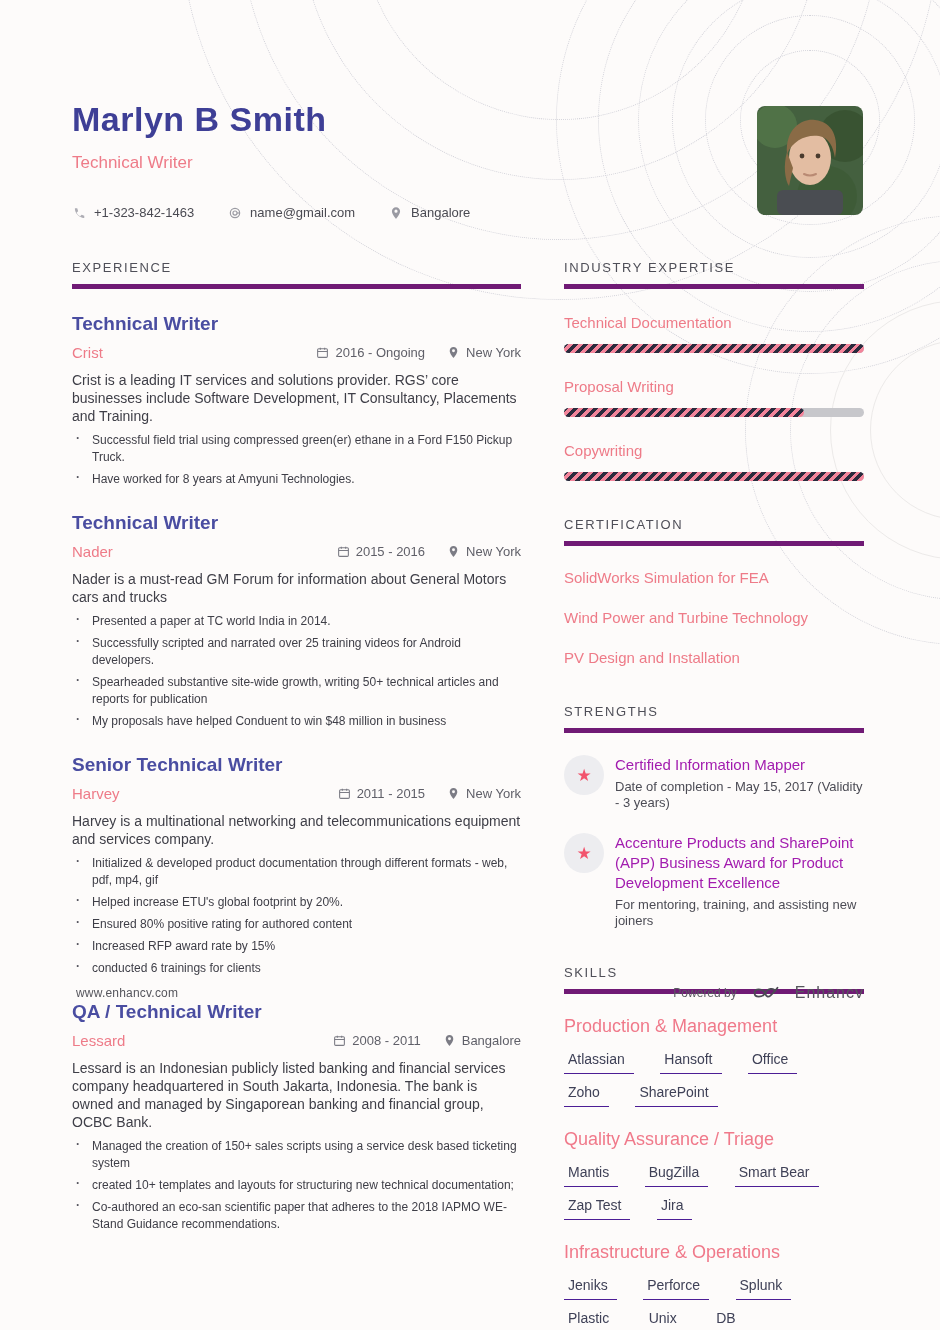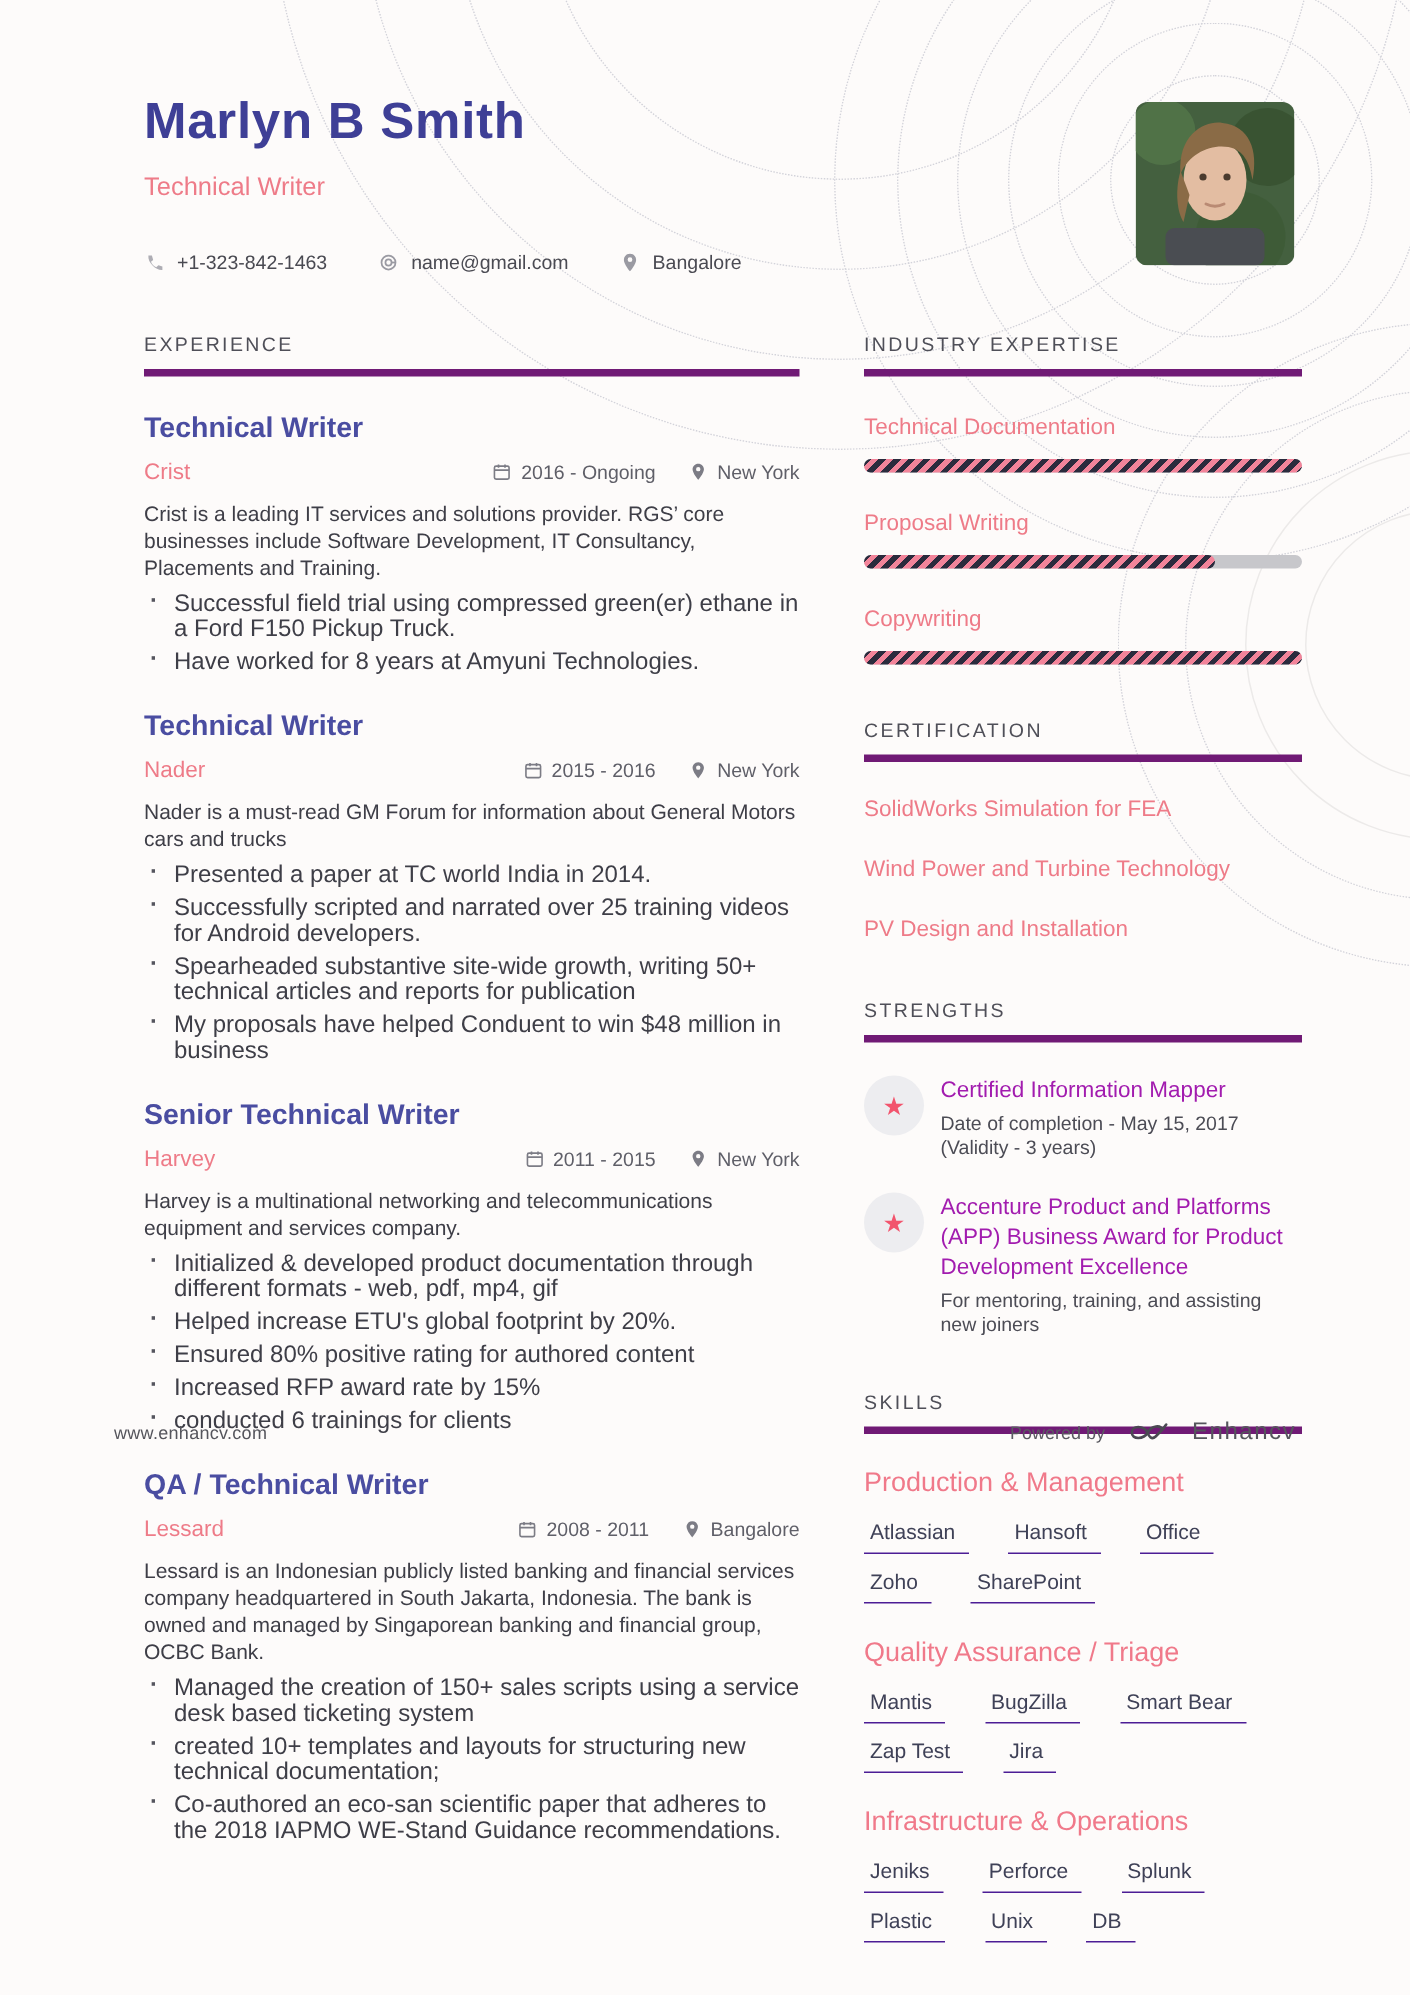--- a/index.html
+++ b/index.html
@@ -9,21 +9,21 @@
     background:#fdfbfa;
     position:relative;
     overflow:hidden;
     color:#3e3e47;
   }
   
   .bg { position:absolute; inset:0; z-index:0; pointer-events:none; }
   .circ { position:absolute; border-radius:50%; border:1px dotted #d3d3da; }
   .circ.solid { border:1px solid #eceae9; }
   
-  .page { position:relative; z-index:1; width:940px; height:1010px; padding:62px 72px 0 96px; }
+  .page { position:relative; z-index:1; width:940px; height:1010px; padding:62px 72px 0 72px;margin-top:38px; }
 
   
   .header { position:relative; min-height:130px; }
   .name { font-size:34px; font-weight:bold; color:#3e3f96; letter-spacing:.5px; }
   .headline { font-size:17px; color:#ee7b88; margin-top:14px; }
   .contact-row { display:flex; gap:34px; margin-top:32px; font-size:13px; color:#4a4a52; align-items:center; }
   .contact-item { display:flex; align-items:center; gap:8px; }
   .cicon { width:14px; height:14px; flex:0 0 auto; color:#9a9aa2; }
   .photo { position:absolute; top:6px; right:5px; width:106px; height:109px; border-radius:8px; overflow:hidden; }
 
@@ -37,21 +37,21 @@
   
   .job { margin-top:24px; }
   .job-title { font-size:19px; font-weight:600; color:#4a4da1; }
   .job-meta { display:flex; align-items:center; margin-top:9px; }
   .company { font-size:15px; color:#ee7b88; flex:1 1 auto; }
   .meta { display:flex; align-items:center; gap:6px; font-size:13px; color:#5f5f68; }
   .meta + .meta { margin-left:22px; }
   .micon { width:13px; height:13px; color:#7c7c85; }
   .job-desc { font-size:14px; line-height:18px; margin-top:10px; color:#3e3e47; }
   .bullets { list-style:none; margin-top:7px; }
-  .bullets li { position:relative; padding-left:20px; font-size:16px; line-height:17px; margin-top:5px; color:#3e3e47; }
+  .bullets li { position:relative; padding-left:20px; font-size:12px; line-height:17px; margin-top:5px; color:#3e3e47; }
   .bullets li::before { content:"·"; position:absolute; left:4px; top:-2px; font-weight:bold; color:#55555e; }
 
   
   .exp-item { margin-top:25px; }
   .exp-label { font-size:15px; color:#ee7b88; }
   .bar { margin-top:13px; height:9px; border-radius:5px; background:#c7c7cb; position:relative; }
   .bar-fill { height:9px; border-radius:5px;
     background:repeating-linear-gradient(135deg,#2b2b3d 0 3.5px,#f2849a 3.5px 7px); }
 
   
@@ -293,21 +293,21 @@
         <div class="strength">
           <div class="strength-icon">★</div>
           <div class="strength-body">
             <div class="strength-title">Certified Information Mapper</div>
             <div class="strength-desc">Date of completion - May 15, 2017 (Validity - 3 years)</div>
           </div>
         </div>
         <div class="strength">
           <div class="strength-icon">★</div>
           <div class="strength-body">
-            <div class="strength-title">Accenture Product and Platforms (APP) Business Award for Product Development Excellence</div>
+            <div class="strength-title">Accenture Products and SharePoint (APP) Business Award for Product Development Excellence</div>
             <div class="strength-desc">For mentoring, training, and assisting new joiners</div>
           </div>
         </div>
       </div>
 
       <div style="margin-top:36px;">
         <div class="sec-head">SKILLS</div>
 
         <div class="skill-group-title">Production &amp; Management</div>
         <div class="skill-items">

